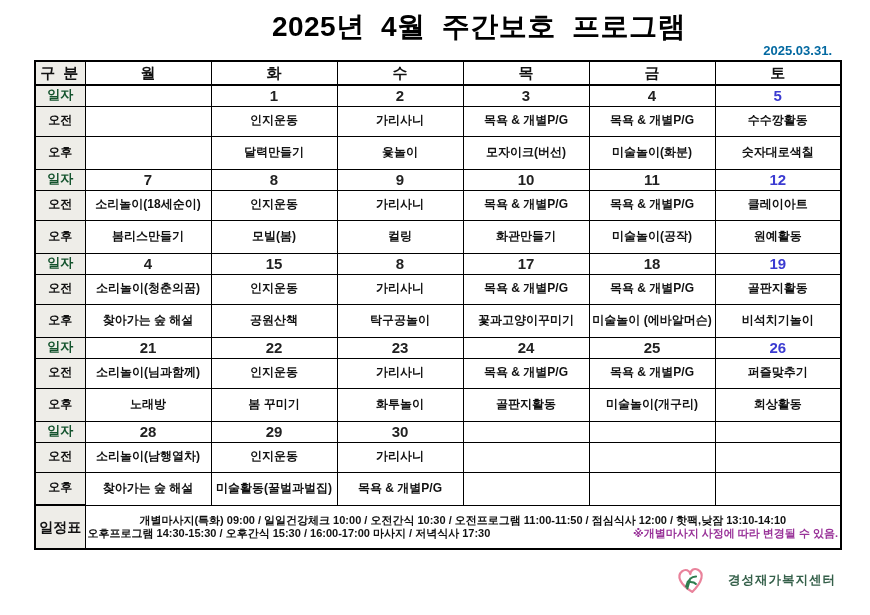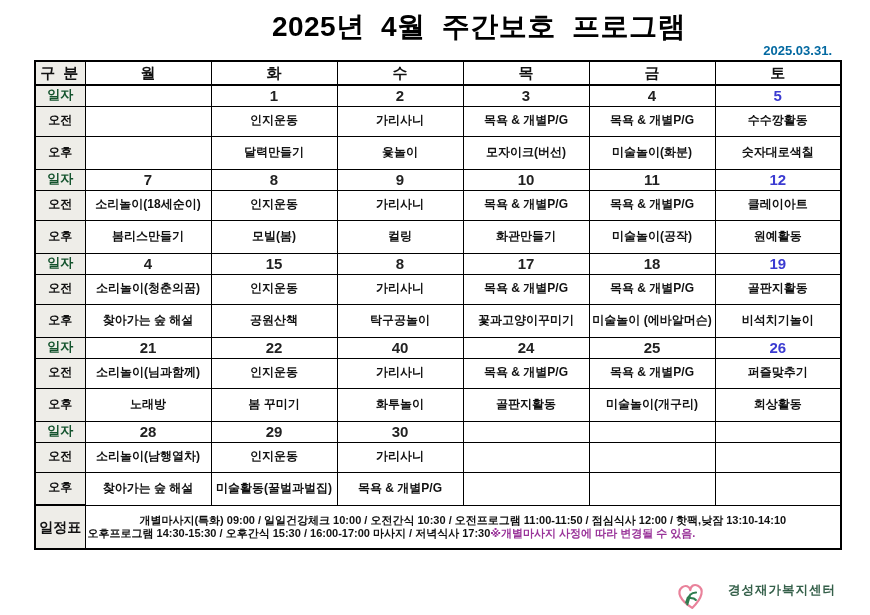--- a/index.html
+++ b/index.html
@@ -35,25 +35,25 @@
   .row-morning { height:30px; }
   .row-afternoon { height:33px;margin-left:13px; }
   .row-morning td, .row-afternoon td { font-size:12px; }
   .row-morning td.label-cell, .row-afternoon td.label-cell { font-size:12px; }
   .row-schedule { height:44px; }
   .row-schedule .label-cell { font-size:14px; border-top:2px solid #000; }
   .schedule-content {
     text-align:left; font-size:11px; padding:2px 5px; border-top:2px solid #000;
   }
   .schedule-line { display:block; white-space:nowrap; }
-  .schedule-line2 { display:flex; align-items:baseline; }
+  .schedule-line2 { display:flex; justify-content:space-between; align-items:baseline; }
   .notice { color:var(--notice,#993399); white-space:nowrap; }
   .footer-logo {
-    position:absolute; right:34px; bottom:4px;
-    display:flex; align-items:flex-start; gap:22px;
+    position:absolute; right:34px; bottom:20px;
+    display:flex; align-items:center; gap:22px;
   }
   .org-name { font-size:12.5px; color:#35604a; letter-spacing:1px; }
   .heart-svg { transform:rotate(-6deg); }
 </style>
 </head>
 <body>
 
 <div class="title">2025년  4월  주간보호  프로그램</div>
 <div class="doc-date">2025.03.31.</div>
 
@@ -157,21 +157,21 @@
         <td>공원산책</td>
         <td>탁구공놀이</td>
         <td>꽃과고양이꾸미기</td>
         <td>미술놀이 (에바알머슨)</td>
         <td>비석치기놀이</td>
       </tr>
       <tr class="row-date">
         <td class="label-cell">일자</td>
         <td>21</td>
         <td>22</td>
-        <td>40</td>
+        <td>23</td>
         <td>24</td>
         <td>25</td>
         <td class="saturday">26</td>
       </tr>
       <tr class="row-morning">
         <td class="label-cell">오전</td>
         <td>소리놀이(님과함께)</td>
         <td>인지운동</td>
         <td>가리사니</td>
         <td>목욕 &amp; 개별P/G</td>

